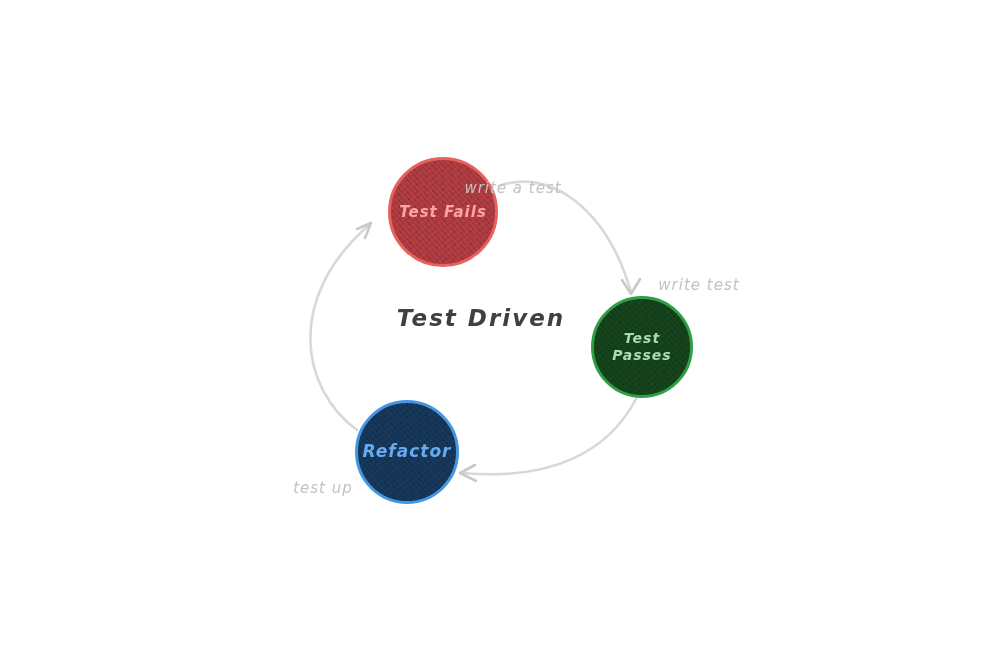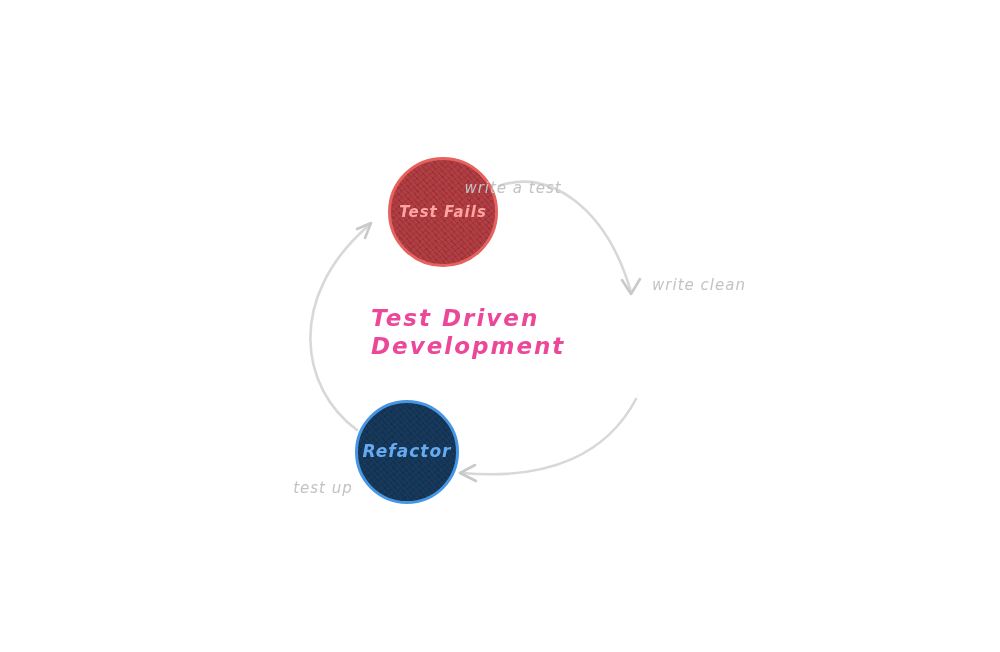--- a/index.html
+++ b/index.html
@@ -36,21 +36,21 @@
   }
   .edge-label{
     position:absolute;color:#c3c3c3;font-size:15px;font-style:italic;
     letter-spacing:1px;text-align:center;white-space:nowrap;
   }
   #edge-label-write-a-test{left:452px;top:135px;width:122px;margin-top:44px;}
   #edge-label-write-code{left:648px;top:276px;width:102px;}
   #edge-label-clean-up{left:281px;top:479px;width:84px;}
   #diagram-title{
     position:absolute;left:371px;top:304px;width:220px;
-    text-align:left;color:#ec4899;font-weight:bold;font-style:italic;
+    text-align:center;color:#404040;font-weight:bold;font-style:italic;
     font-size:23px;line-height:28px;letter-spacing:2px;
   }
 </style>
 </head>
 <body>
 
 <div id="stage">
 
   <svg id="edges" viewBox="0 0 1000 652" xmlns="http://www.w3.org/2000/svg">
     <g stroke="#d8d8d8" stroke-width="2.6" fill="none" stroke-linecap="round" stroke-linejoin="round">
@@ -70,30 +70,33 @@
         <path d="M 475 465 L 460 473 L 476 481" stroke="#c9c9c9"></path>
       </g>
     </g>
   </svg>
 
   <div class="node" id="node-test-fails">
     <span class="crosshatch"></span>
     <span class="node-label">Test Fails</span>
   </div>
 
+  <div class="node" id="node-test-passes">
+    <span class="crosshatch"></span>
+    <span class="node-label" style="width:60px;">Test Passes</span>
+  </div>
 
   <div class="node" id="node-refactor">
     <span class="crosshatch"></span>
     <span class="node-label">Refactor</span>
   </div>
 
   <div class="edge-label" id="edge-label-write-a-test">write a test</div>
 
-  <div class="edge-label" id="edge-label-write-code">write clean</div>
+  <div class="edge-label" id="edge-label-write-code">write test</div>
 
   <div class="edge-label" id="edge-label-clean-up">test up</div>
 
   <div id="diagram-title">
     <div>Test Driven</div>
-    <div>Development</div>
   </div>
 
 </div>
 
 </body></html>

